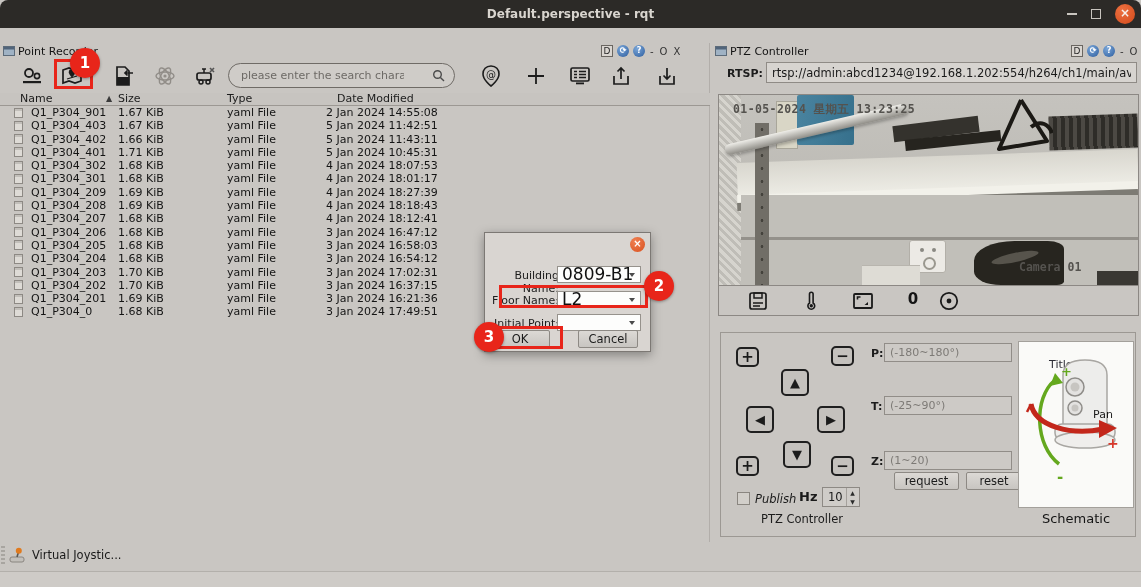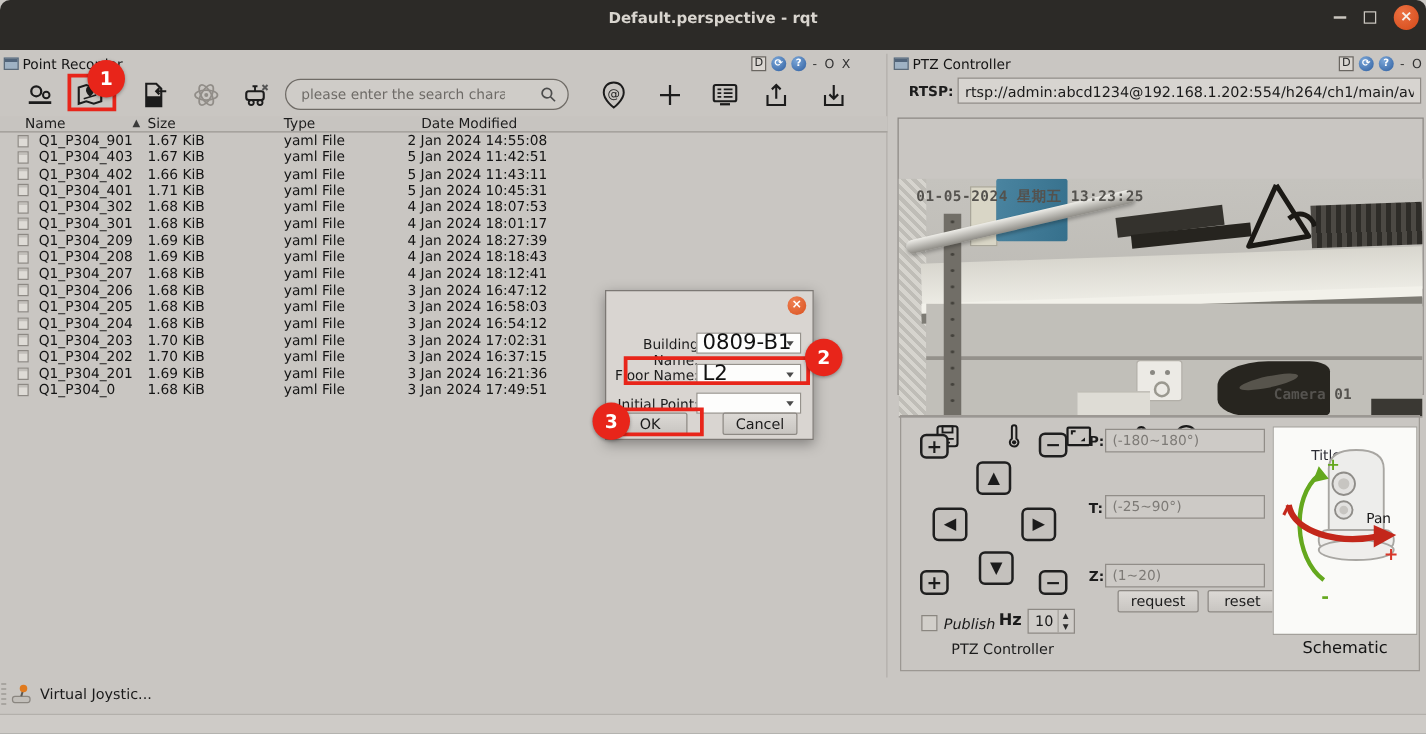--- a/index.html
+++ b/index.html
@@ -1,20 +1,20 @@
 <!DOCTYPE html>
 <html><head>
 <meta charset="utf-8">
 <style>
   * { margin:0; padding:0; box-sizing:border-box; }
   body { background:#555; font-family:"DejaVu Sans","Liberation Sans",sans-serif; }
   .window { position:relative; width:1141px; height:587px; background:#c9c6c2; overflow:hidden; color:#1a1a1a; }
 
   
-  .titlebar { position:absolute; left:0; top:0; width:1141px; height:40px; background:#2c2a27; border-radius:8px 8px 0 0; }
+  .titlebar { position:absolute; left:0; top:0; width:1141px; height:28px; background:#2c2a27; border-radius:8px 8px 0 0; }
   .titlebar .wtitle { position:absolute; left:0; right:0; top:0; height:28px; line-height:28px; text-align:center; color:#d9d5cf; font-weight:bold; font-size:12px; }
   .winctl { position:absolute; top:0; height:28px; right:6px; display:flex; align-items:center; gap:14px; }
   .winctl .minb { width:10px; height:2px; background:#c9c5bf; }
   .winctl .maxb { width:10px; height:10px; border:1.5px solid #c9c5bf; }
   .winctl .closeb { width:20px; height:20px; border-radius:50%; background:radial-gradient(circle at 35% 30%, #ec7040, #d44a1a); color:#f7efe9; font-size:12px; font-weight:bold; text-align:center; line-height:19px; }
 
   
   .menubar { position:absolute; left:0; top:28px; width:1141px; height:15px; background:#d5d1cd; border-bottom:1px solid #b7b3ae; display:flex; padding-left:6px; font-size:11px; }
   .menu-item { padding:0 8px; line-height:15px; color:#151515; }
   .menu-item::first-letter { text-decoration:underline; }
@@ -45,21 +45,21 @@
   .trow .ficon { position:absolute; left:14px; top:1.5px; width:9px; height:10px; background:#dedbd6; border:1px solid #8d8984; box-shadow:inset 0 2px 0 #c2bfba; }
   .trow .cell { position:absolute; top:0; line-height:13.3px; white-space:nowrap; }
   .c-name { left:31px; } .c-size { left:118px; } .c-type { left:227px; } .c-date { left:326px; }
 
   
   .panel-right { position:absolute; left:713px; top:43px; width:428px; height:499px; }
   .rtsp-label { position:absolute; left:14px; top:24px; font-size:11px; font-weight:bold; color:#1c1c1c; }
   .rtsp-input { position:absolute; left:53px; top:19px; width:371px; height:21px; border:1px solid #8f8b86; background:#d7d4d0; font-size:11.5px; color:#1a1a1a; padding:0 5px; font-family:inherit; }
 
   .video-wrap { position:absolute; left:5px; top:51px; width:421px; height:222px; border:1px solid #8c8884; background:#c9c6c2; }
-  .video { position:relative; width:419px; height:190px; background:linear-gradient(#c5c3be, #bcbab4 55%, #c6c4be); overflow:hidden;margin-top:48px; }
+  .video { position:relative; width:419px; height:190px; background:linear-gradient(#c5c3be, #bcbab4 55%, #c6c4be); overflow:hidden; }
   .video div { position:absolute; }
   .v-hatch { left:0; top:0; width:22px; height:190px; background:repeating-linear-gradient(45deg,#d6d4ce 0 3px,#bfbdb7 3px 6px); }
   .v-post { left:36px; top:28px; width:14px; height:162px; background:radial-gradient(#44423c 1.2px, transparent 1.6px) 0 0/14px 13px, #716e67; }
   .v-shelf { left:18px; top:54px; width:401px; height:34px; background:linear-gradient(#d8d6ce,#edece5); transform:rotate(-2deg); transform-origin:right center; }
   .v-shelfedge { left:18px; top:86px; width:401px; height:9px; background:#f2f1ea; transform:rotate(-2deg); transform-origin:right center; }
   .v-shadow { left:18px; top:94px; width:401px; height:8px; background:#7d7b74; transform:rotate(-2deg); transform-origin:right center; }
   .v-lowerwall { left:22px; top:100px; width:397px; height:90px; background:#c1bfb9; }
   .v-groove { left:22px; top:142px; width:397px; height:3px; background:#94918b; }
   .v-cream { left:57px; top:6px; width:22px; height:48px; background:#d9d6c6; border:1px solid #a9a69a; }
   .v-blue { left:78px; top:0; width:57px; height:50px; background:linear-gradient(100deg,#4a84a0,#36708c); border-radius:2px; }

